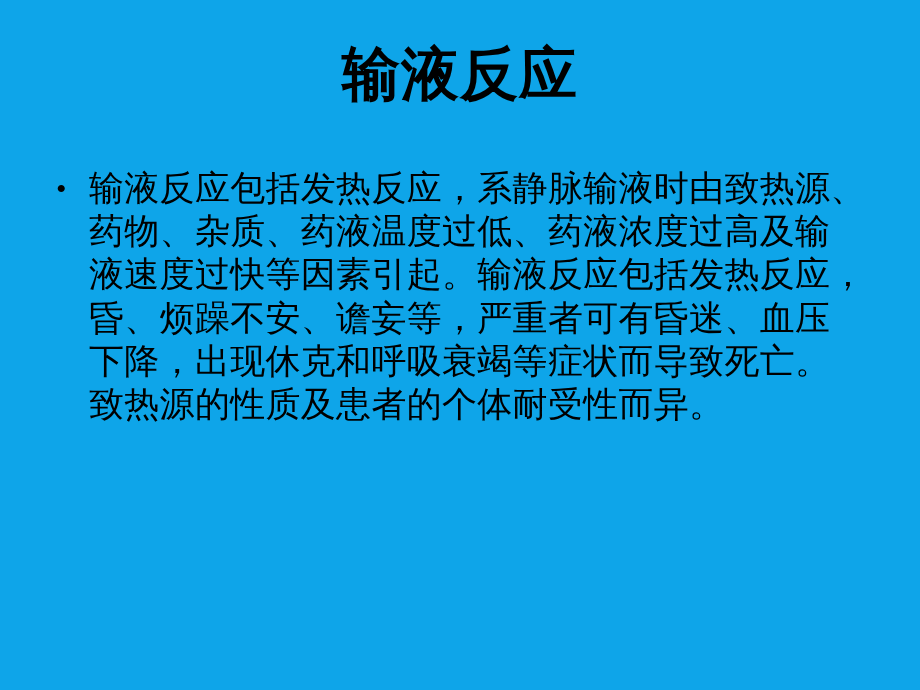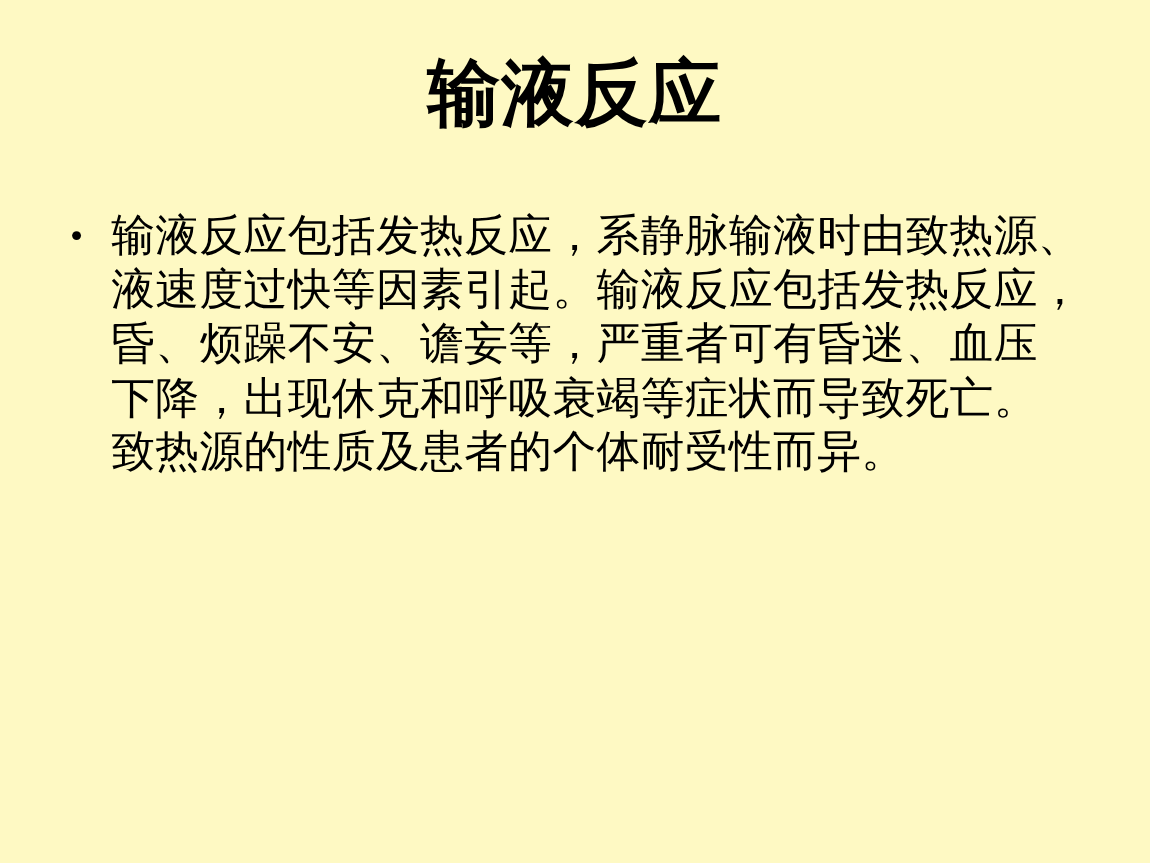--- a/index.html
+++ b/index.html
@@ -4,21 +4,21 @@
 <style>
   html, body {
     margin: 0;
     padding: 0;
     background: #ffffff;
   }
   .slide {
     position: relative;
     width: 920px;
     height: 690px;
-    background: #fef9c3;
+    background: #0ea5e9;
     color: #000000;
     font-family: "Liberation Serif", "DejaVu Serif", serif;
     overflow: hidden;
   }
   .title {
     position: absolute;
     top: 40px;
     left: 0;
     width: 100%;
     margin: 0;
@@ -61,19 +61,20 @@
 </head>
 <body>
 
 <div class="slide">
   <h1 class="title">输液反应</h1>
 
   <div class="content">
     <span class="bullet">•</span>
     <div class="lines" id="lines">
         <div class="line"><span>输液反应包括发热反应，系静脉输液时由致热源、</span></div>
+        <div class="line"><span>药物、杂质、药液温度过低、药液浓度过高及输</span></div>
         <div class="line"><span>液速度过快等因素引起。输液反应包括发热反应，</span></div>
         <div class="line"><span>昏、烦躁不安、谵妄等，严重者可有昏迷、血压</span></div>
         <div class="line"><span>下降，出现休克和呼吸衰竭等症状而导致死亡。</span></div>
         <div class="line"><span>致热源的性质及患者的个体耐受性而异。</span></div>
       </div>
   </div>
 </div>
 
 </body></html>

